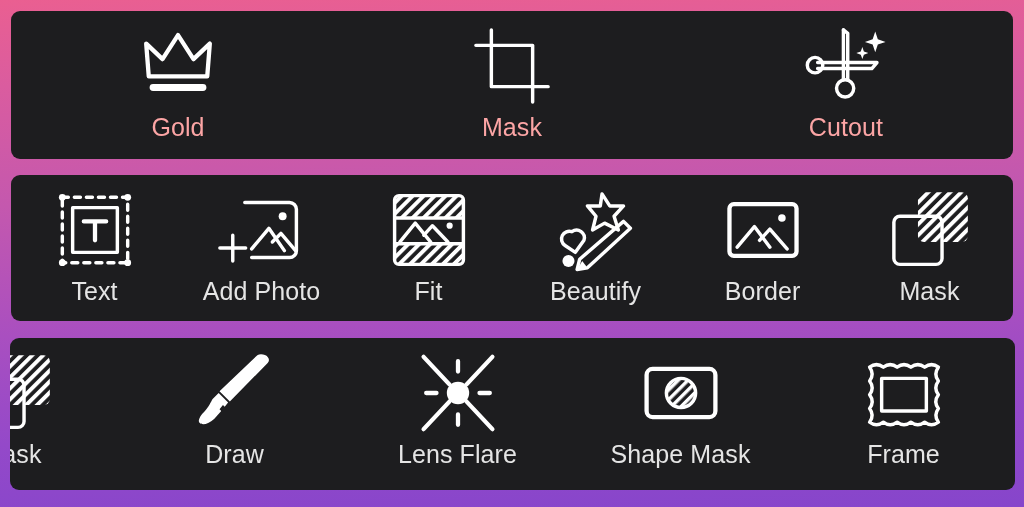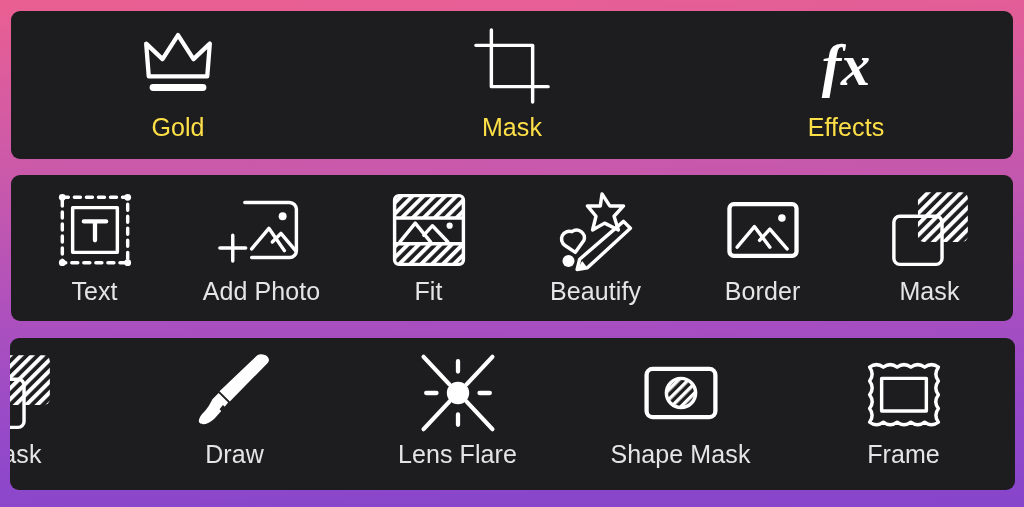--- a/index.html
+++ b/index.html
@@ -33,21 +33,21 @@
   .ic{
     width:86px;height:86px;
     display:flex;align-items:center;justify-content:center;
   }
   .ic svg{display:block;width:100%;height:100%;overflow:visible;}
 
   .lbl{
     margin-top:6px;
     font-size:25px;
     line-height:1;
-    color:#fde047;
+    color:#fca5a5;
     letter-spacing:.1px;
     white-space:nowrap;
   }
   .row2 .lbl,.row3 .lbl{color:#e5e5e5;}
 
   
   .st{fill:none;stroke:#fff;stroke-width:5;stroke-linecap:round;stroke-linejoin:round;}
   .st-thin{fill:none;stroke:#fff;stroke-width:4;stroke-linecap:round;stroke-linejoin:round;}
   .fl{fill:#fff;stroke:none;}
 </style>
@@ -72,31 +72,37 @@
       <div class="cell">
         <div class="ic">
           <svg viewBox="0 0 100 100">
             <path class="st-thin" d="M26 8 L26 74 L92 74"></path>
             <path class="st-thin" d="M8 26 L74 26 L74 92"></path>
           </svg>
         </div>
         <div class="lbl">Mask</div>
       </div>
 
-      <div class="cell">
-        <div class="ic">
-          <svg viewBox="0 0 100 100">
-            <text x="50" y="72" text-anchor="middle" font-family="'Liberation Serif','DejaVu Serif',serif" font-style="italic" font-weight="bold" font-size="68" fill="#fff">fx</text>
-          </svg>
-        </div>
-        <div class="lbl">Effects</div>
-      </div>
-
-
-
+
+
+
+      <div class="cell">
+        <div class="ic">
+          <svg viewBox="0 0 100 100">
+            <path class="st-thin" d="M47 8 L52 12 L52 66"></path>
+            <path class="st-thin" d="M47 8 L47 66"></path>
+            <circle class="st-thin" cx="49" cy="76" r="10"></circle>
+            <path class="st-thin" d="M17 46 L86 46 L80 53 L17 53"></path>
+            <circle class="st-thin" cx="14" cy="49" r="9"></circle>
+            <path class="fl" d="M84 10 L87 19 L96 22 L87 25 L84 34 L81 25 L72 22 L81 19 Z"></path>
+            <path class="fl" d="M69 28 L70.8 33.2 L76 35 L70.8 36.8 L69 42 L67.2 36.8 L62 35 L67.2 33.2 Z"></path>
+          </svg>
+        </div>
+        <div class="lbl">Cutout</div>
+      </div>
 
     </div>
   </div>
 
   <div class="panel row2">
     <div class="cells">
 
       <div class="cell">
         <div class="ic">
           <svg viewBox="0 0 100 100">

